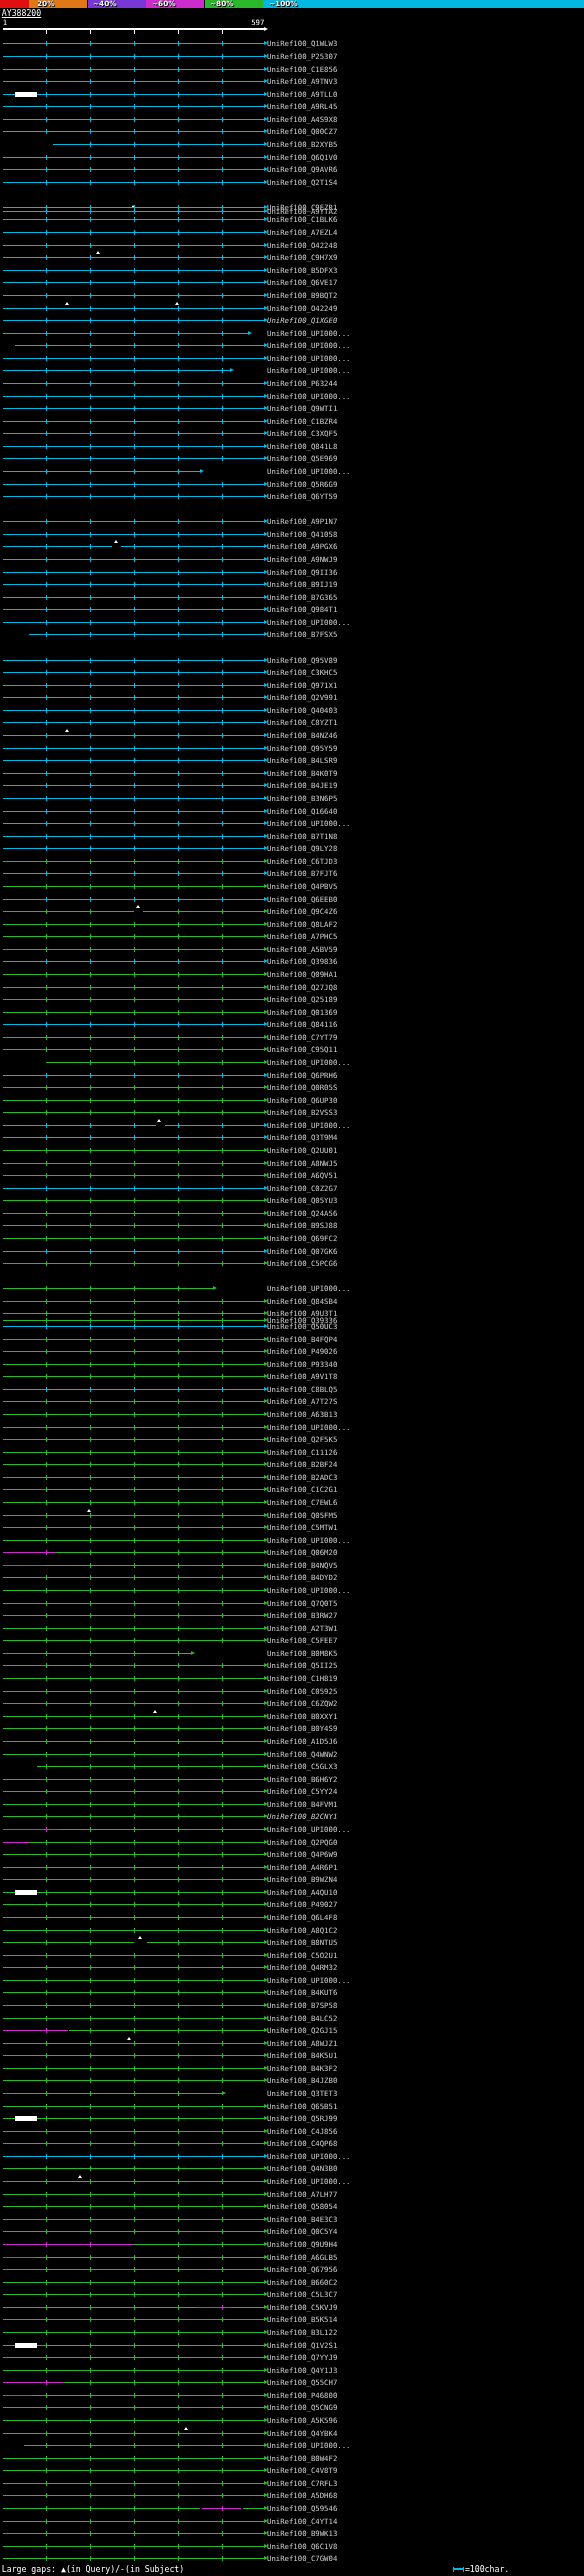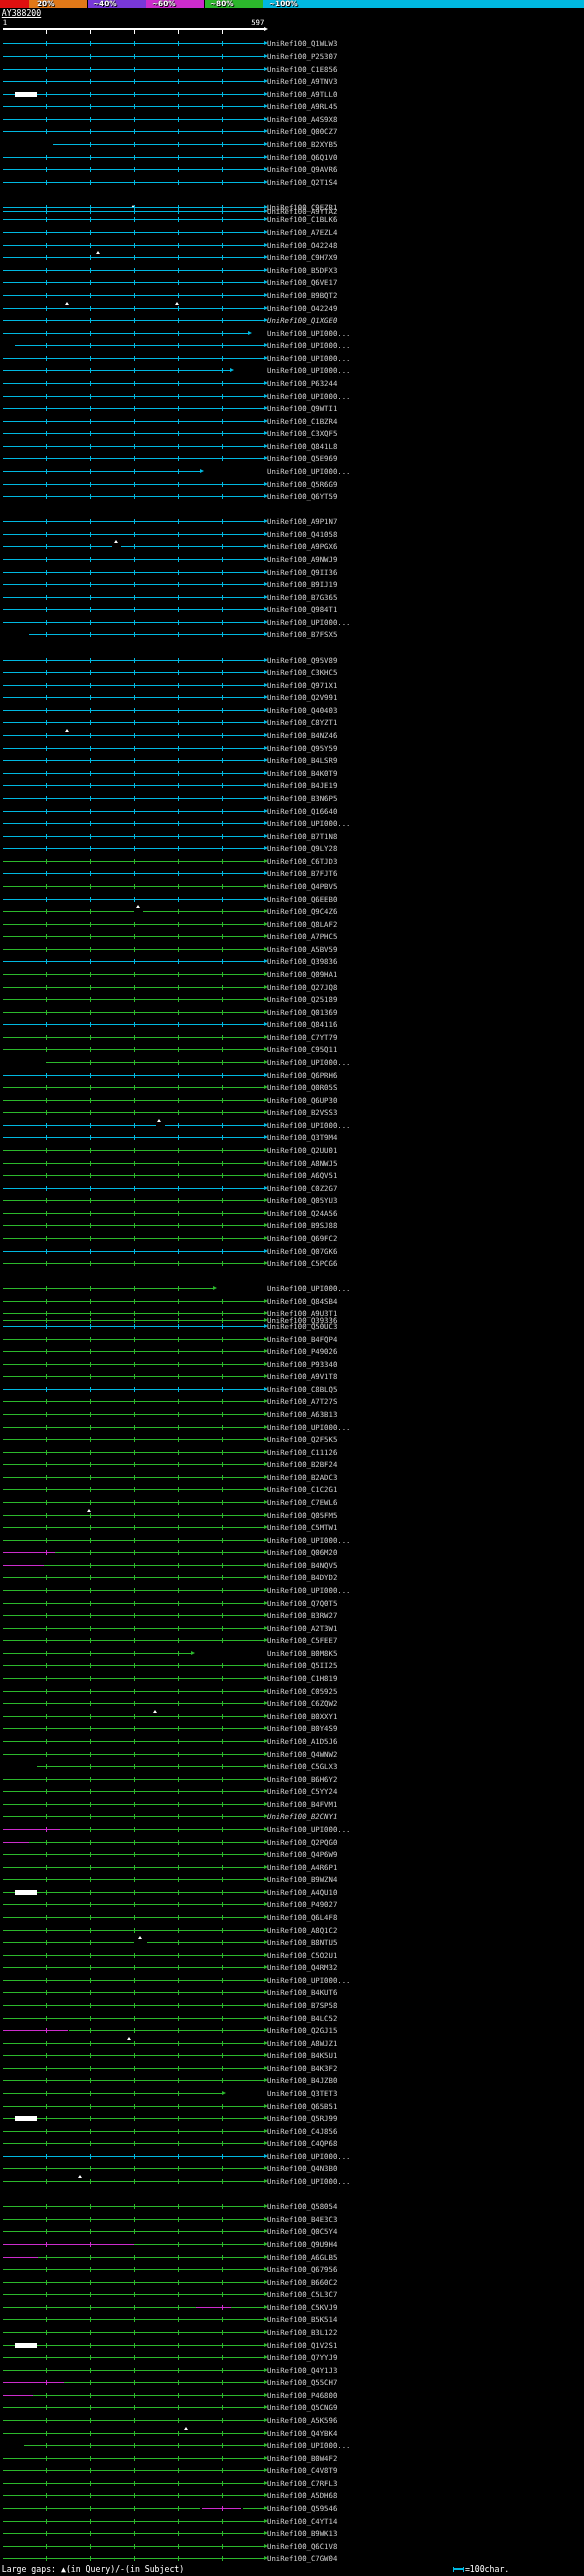--- a/index.html
+++ b/index.html
@@ -1779,20 +1779,30 @@
         <div class="bar-seg" style="left: 2.7px; width: 261px; background: rgb(44, 184, 44);"></div>
         <div class="bar-tick" style="left: 46px; background: rgb(44, 184, 44);"></div>
         <div class="bar-tick" style="left: 90px; background: rgb(44, 184, 44);"></div>
         <div class="bar-tick" style="left: 134px; background: rgb(44, 184, 44);"></div>
         <div class="bar-tick" style="left: 178px; background: rgb(44, 184, 44);"></div>
         <div class="bar-tick" style="left: 222px; background: rgb(44, 184, 44);"></div>
         <div class="bar-arrow" style="left: 264px; border-left: 4.6px solid rgb(44, 184, 44);"></div>
         <div class="gap-mark" style="left: 78px;"></div>
         <div class="hit-label">UniRef100_UPI000...</div>
       </div>
+      <div class="hit-row" style="top: 2188px;">
+        <div class="bar-seg" style="left: 2.7px; width: 261px; background: rgb(44, 184, 44);"></div>
+        <div class="bar-tick" style="left: 46px; background: rgb(44, 184, 44);"></div>
+        <div class="bar-tick" style="left: 90px; background: rgb(44, 184, 44);"></div>
+        <div class="bar-tick" style="left: 134px; background: rgb(44, 184, 44);"></div>
+        <div class="bar-tick" style="left: 178px; background: rgb(44, 184, 44);"></div>
+        <div class="bar-tick" style="left: 222px; background: rgb(44, 184, 44);"></div>
+        <div class="bar-arrow" style="left: 264px; border-left: 4.6px solid rgb(44, 184, 44);"></div>
+        <div class="hit-label">UniRef100_A7LH77</div>
+      </div>
       <div class="hit-row" style="top: 2200px;">
         <div class="bar-seg" style="left: 2.7px; width: 261px; background: rgb(44, 184, 44);"></div>
         <div class="bar-tick" style="left: 46px; background: rgb(44, 184, 44);"></div>
         <div class="bar-tick" style="left: 90px; background: rgb(44, 184, 44);"></div>
         <div class="bar-tick" style="left: 134px; background: rgb(44, 184, 44);"></div>
         <div class="bar-tick" style="left: 178px; background: rgb(44, 184, 44);"></div>
         <div class="bar-tick" style="left: 222px; background: rgb(44, 184, 44);"></div>
         <div class="bar-arrow" style="left: 264px; border-left: 4.6px solid rgb(44, 184, 44);"></div>
         <div class="hit-label">UniRef100_Q58054</div>
       </div>

